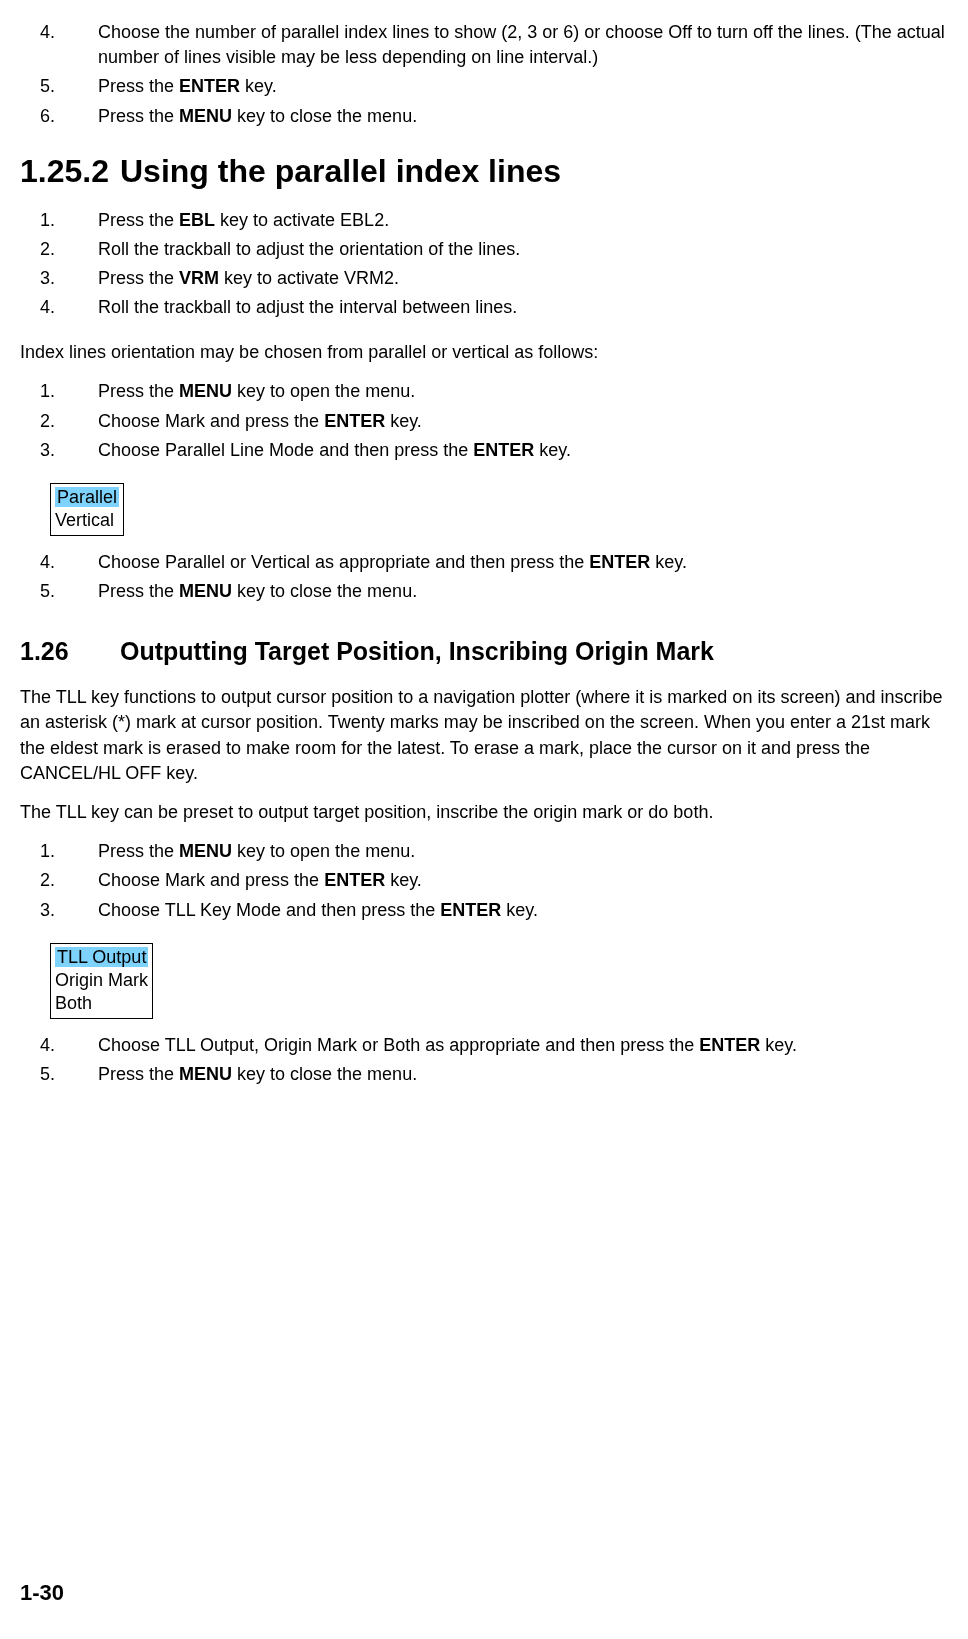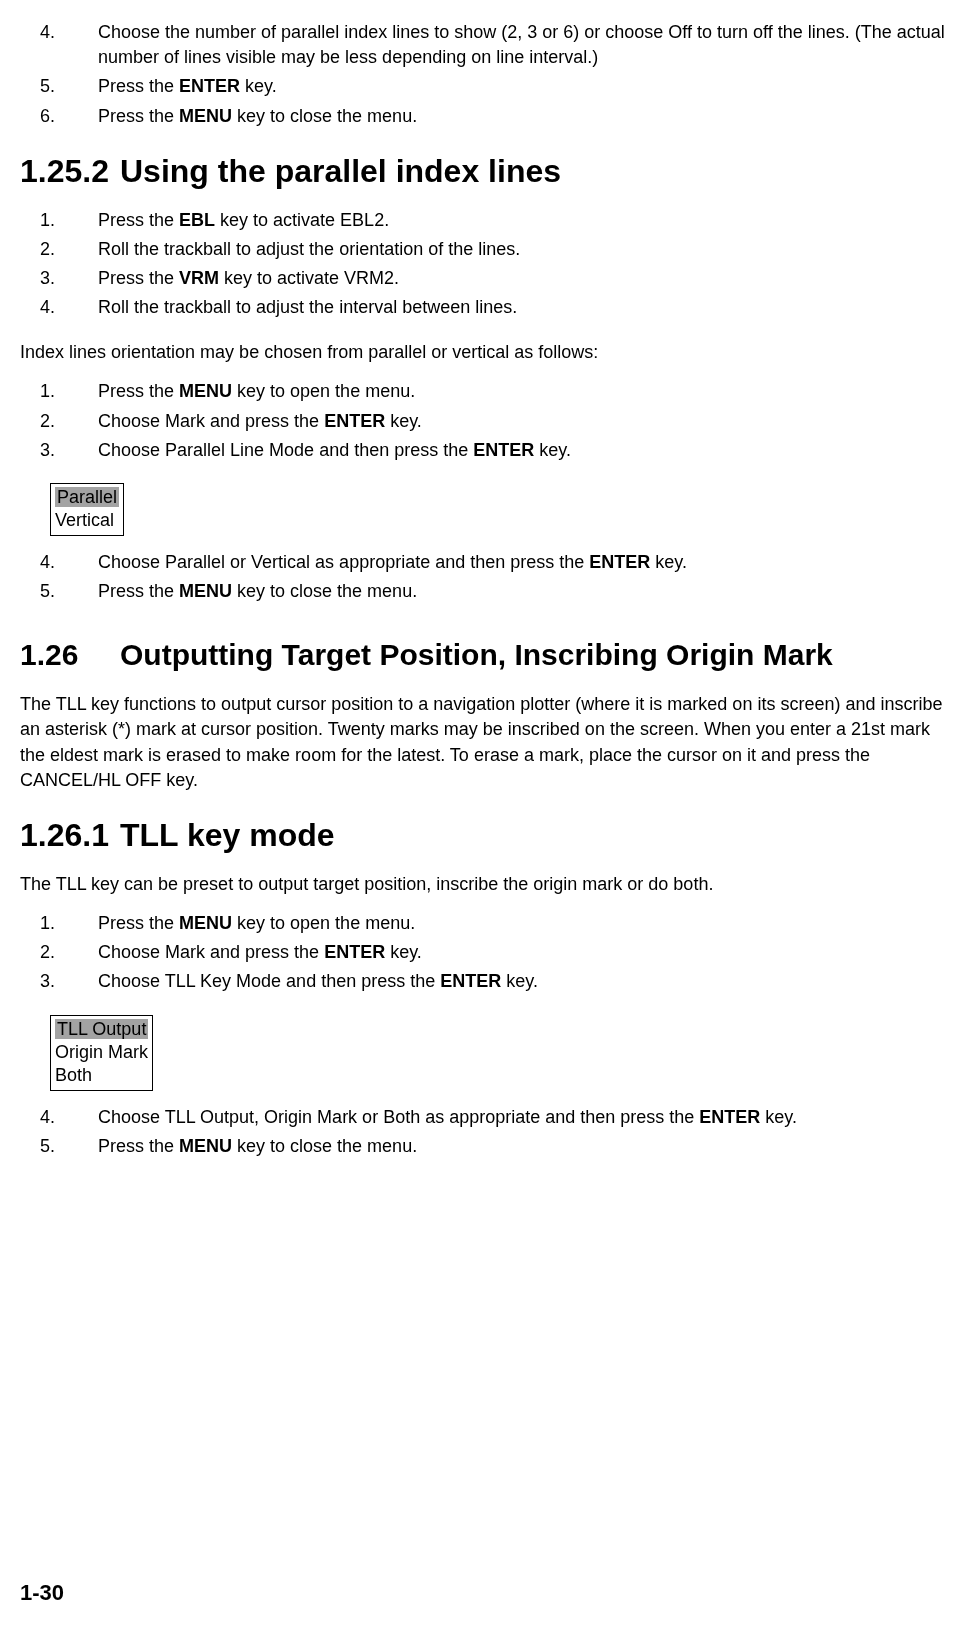--- a/index.html
+++ b/index.html
@@ -38,21 +38,21 @@
     .bold {
       font-weight: bold;
     }
     .section-heading {
       font-size: 32px;
       font-weight: bold;
       margin-top: 20px;
       margin-bottom: 14px;
     }
     .major-heading {
-      font-size: 30px;
+      font-size: 25px;
       font-weight: bold;
       margin-top: 30px;
       margin-bottom: 16px;
       display: flex;
     }
     .major-num {
       min-width: 100px;
     }
     .major-text {
       flex: 1;
@@ -67,21 +67,21 @@
     .option-box {
       border: 1px solid #000;
       display: inline-block;
       padding: 2px 4px;
       margin-left: 30px;
       margin-bottom: 14px;
       font-size: 18px;
       line-height: 1.3;
     }
     .option-highlighted {
-      background-color: #a3a3a3;
+      background-color: #7dd3fc;
       padding: 0 2px;
     }
     .page-number {
       font-size: 22px;
       font-weight: bold;
       position: fixed;
       bottom: 30px;
       left: 20px;
       text-align: right;
     }
@@ -173,23 +173,20 @@
 
 
 <div class="major-heading">
   <div class="major-num">1.26</div>
   <div class="major-text">Outputting Target Position, Inscribing Origin Mark</div>
 </div>
 
 <div class="para">The TLL key functions to output cursor position to a navigation plotter (where it is marked on its screen) and inscribe an asterisk (*) mark at cursor position. Twenty marks may be inscribed on the screen. When you enter a 21st mark the eldest mark is erased to make room for the latest. To erase a mark, place the cursor on it and press the CANCEL/HL OFF key.</div>
 
 
-<div class="section-heading">
-  <span class="sub-num">1.26.1</span><span>TLL key mode</span>
-</div>
 
 <div class="para">The TLL key can be preset to output target position, inscribe the origin mark or do both.</div>
 
 <div class="list-block">
   <div class="list-item-row">
     <div class="list-num">1.</div>
     <div class="list-text"><span>Press the </span><span class="bold">MENU</span><span> key to open the menu.</span></div>
   </div>
   <div class="list-item-row">
     <div class="list-num">2.</div>

